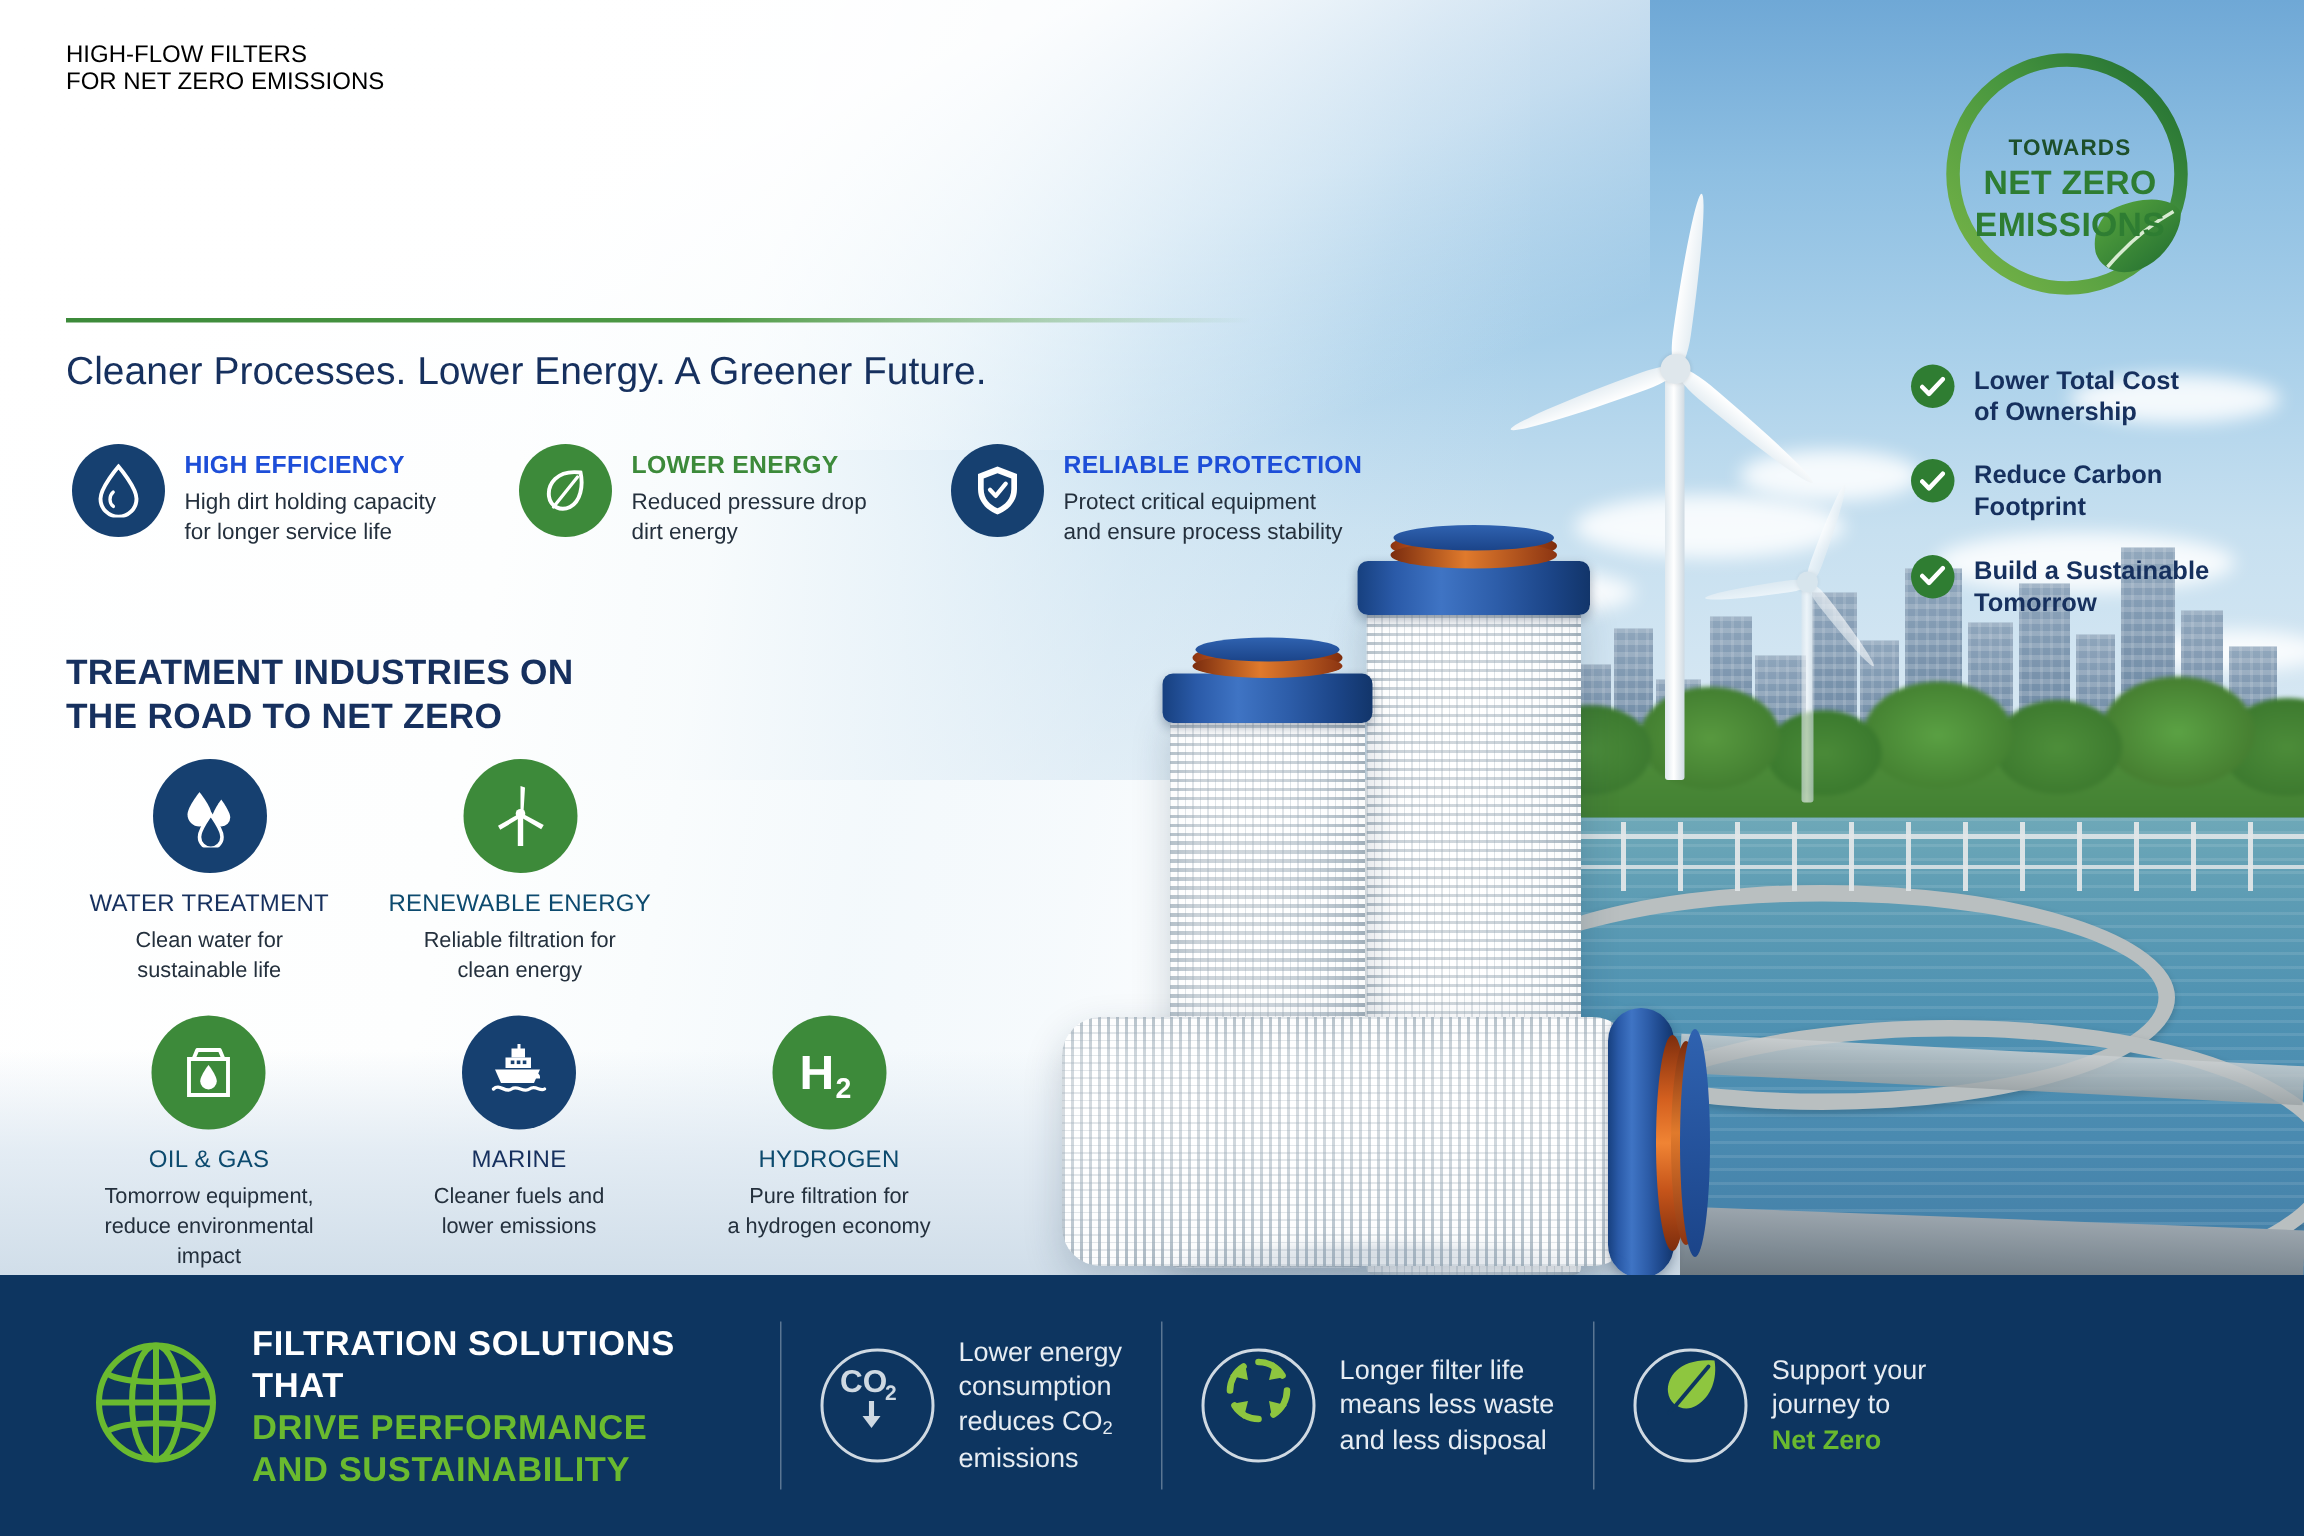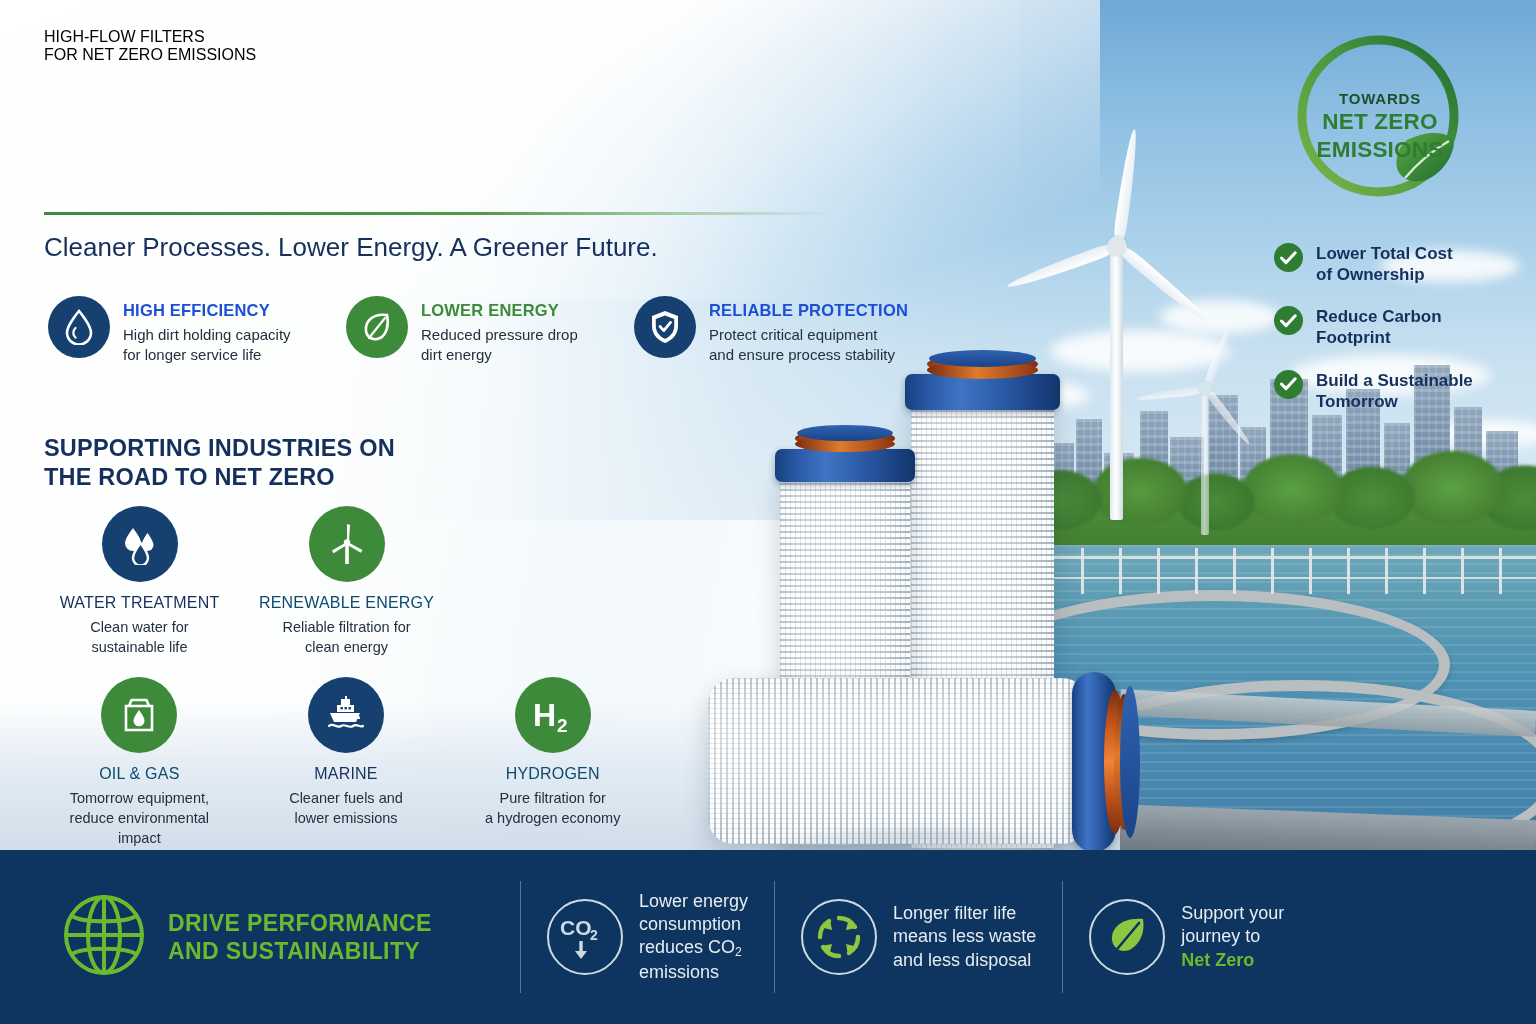--- a/index.html
+++ b/index.html
@@ -186,21 +186,21 @@
   }
   .f-block { display:flex; align-items:center; gap:18px; padding:0 22px; }
   .f-brand { padding-left:58px; width:520px; }
   .brand-txt { line-height:1.22; }
   .bt1 { font-size:23px; font-weight:bold; color:#ffffff; letter-spacing:.4px; }
   .bt2 { font-size:23px; font-weight:bold; color:#6aba2f; letter-spacing:.4px; }
   .vdiv { width:1px; height:112px; background:rgba(255,255,255,.32); }
   .f-item { display:flex; align-items:center; gap:16px; padding:0 26px; }
   .f-circle {
     width:76px; height:76px; border-radius:50%; border:2.5px solid #cfd9e2; flex:0 0 76px;
-    display:flex; align-items:center; justify-content:center;
+    display:flex; align-items:flex-start; justify-content:center;
   }
   .f-item-txt { font-size:18px; color:#e6ecf2; line-height:1.3; }
   .nz { color:#6aba2f; font-weight:bold; }
   sub { font-size:.68em; vertical-align:-0.22em; }
 </style>
 </head>
 <body>
 
 <div class="poster">
 
@@ -339,21 +339,21 @@
         </div>
         <div class="f-txt">
           <div class="f-title navy">RELIABLE PROTECTION</div>
           <div class="f-desc">Protect critical equipment</div>
           <div class="f-desc">and ensure process stability</div>
         </div>
       </div>
     </div>
 
     <div class="ind-head">
-      <div>SUPPORTING INDUSTRIES ON</div>
+      <div>TREATMENT INDUSTRIES ON</div>
       <div>THE ROAD TO NET ZERO</div>
     </div>
 
     <div class="ind-grid">
       <div class="ind-row">
 
         <div class="ind-cell">
           <div class="ind-ic navy">
             <svg width="42" height="42" viewBox="0 0 42 42">
               <path d="M14 5 C14 5 6 15 6 20 A8 8 0 0 0 22 20 C22 15 14 5 14 5 Z" fill="#fff"></path>
@@ -506,20 +506,21 @@
           <svg width="92" height="92" viewBox="0 0 92 92">
             <circle cx="46" cy="46" r="38" fill="none" stroke="#6aba2f" stroke-width="4"></circle>
             <ellipse cx="46" cy="46" rx="16" ry="38" fill="none" stroke="#6aba2f" stroke-width="4"></ellipse>
             <line x1="46" y1="8" x2="46" y2="84" stroke="#6aba2f" stroke-width="4"></line>
             <line x1="8" y1="46" x2="84" y2="46" stroke="#6aba2f" stroke-width="4"></line>
             <path d="M14 27 C25 34 67 34 78 27" fill="none" stroke="#6aba2f" stroke-width="4"></path>
             <path d="M14 65 C25 58 67 58 78 65" fill="none" stroke="#6aba2f" stroke-width="4"></path>
           </svg>
         </div>
         <div class="brand-txt">
+          <div class="bt1">FILTRATION SOLUTIONS THAT</div>
           <div class="bt2">DRIVE PERFORMANCE</div>
           <div class="bt2">AND SUSTAINABILITY</div>
         </div>
       </div>
 
       <div class="vdiv"></div>
 
       <div class="f-item">
         <div class="f-circle">
           <svg width="58" height="58" viewBox="0 0 58 58">

